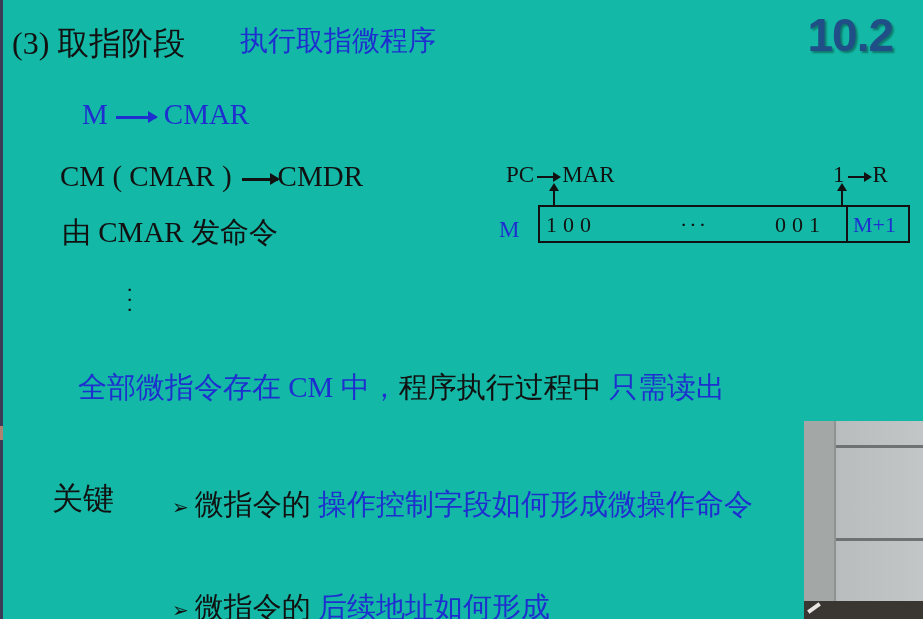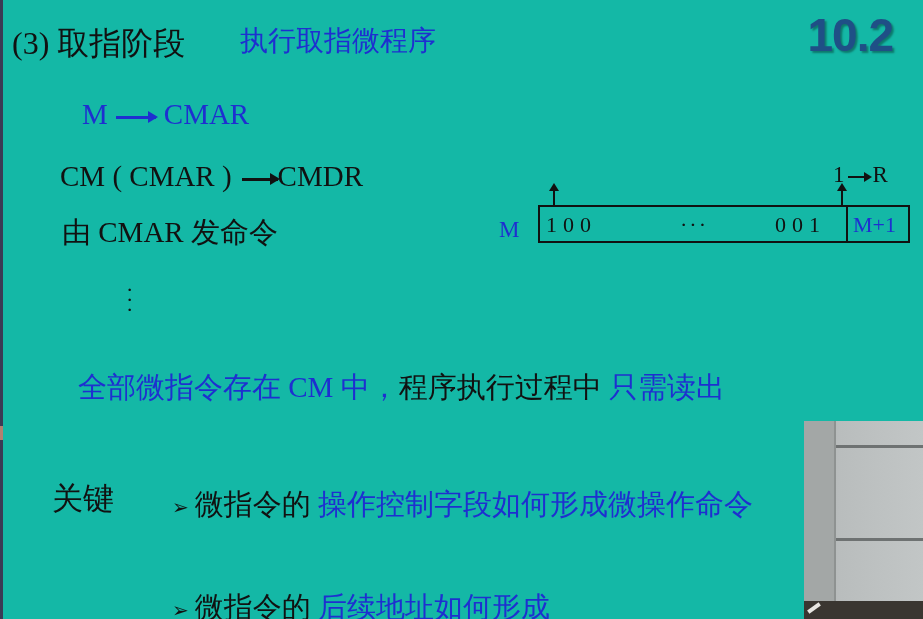--- a/index.html
+++ b/index.html
@@ -118,20 +118,23 @@
 
   <div class="abs line" style="left:60px; top:160px;">
     <span>CM ( CMAR )</span><span class="arrow tight"></span><span>CMDR</span>
   </div>
 
   <div class="abs line" style="left:62px; top:213px;">由 CMAR 发命令</div>
 
   <div class="abs vdots">·<br>·<br>·</div>
 
   <div class="abs diagram">
+    <div class="label" style="left:10px; top:2px;">
+      <span>PC</span><span class="small-arrow"></span><span>MAR</span>
+    </div>
     <div class="label" style="left:308px; top:2px;margin-left:29px;">
       <span>1</span><span class="small-arrow"></span><span>R</span>
     </div>
     <div class="up-arrow" style="left:57px; top:27px;"></div>
     <div class="up-arrow" style="left:345px; top:27px;"></div>
     <div class="label blue" style="left:3px; top:57px;">M</div>
     <div class="box">
       <span class="bits" style="left:6px; top:5px;">100</span>
       <span class="bits" style="left:140px; top:5px; letter-spacing:2px;">···</span>
       <span class="bits" style="left:235px; top:5px;">001</span>

